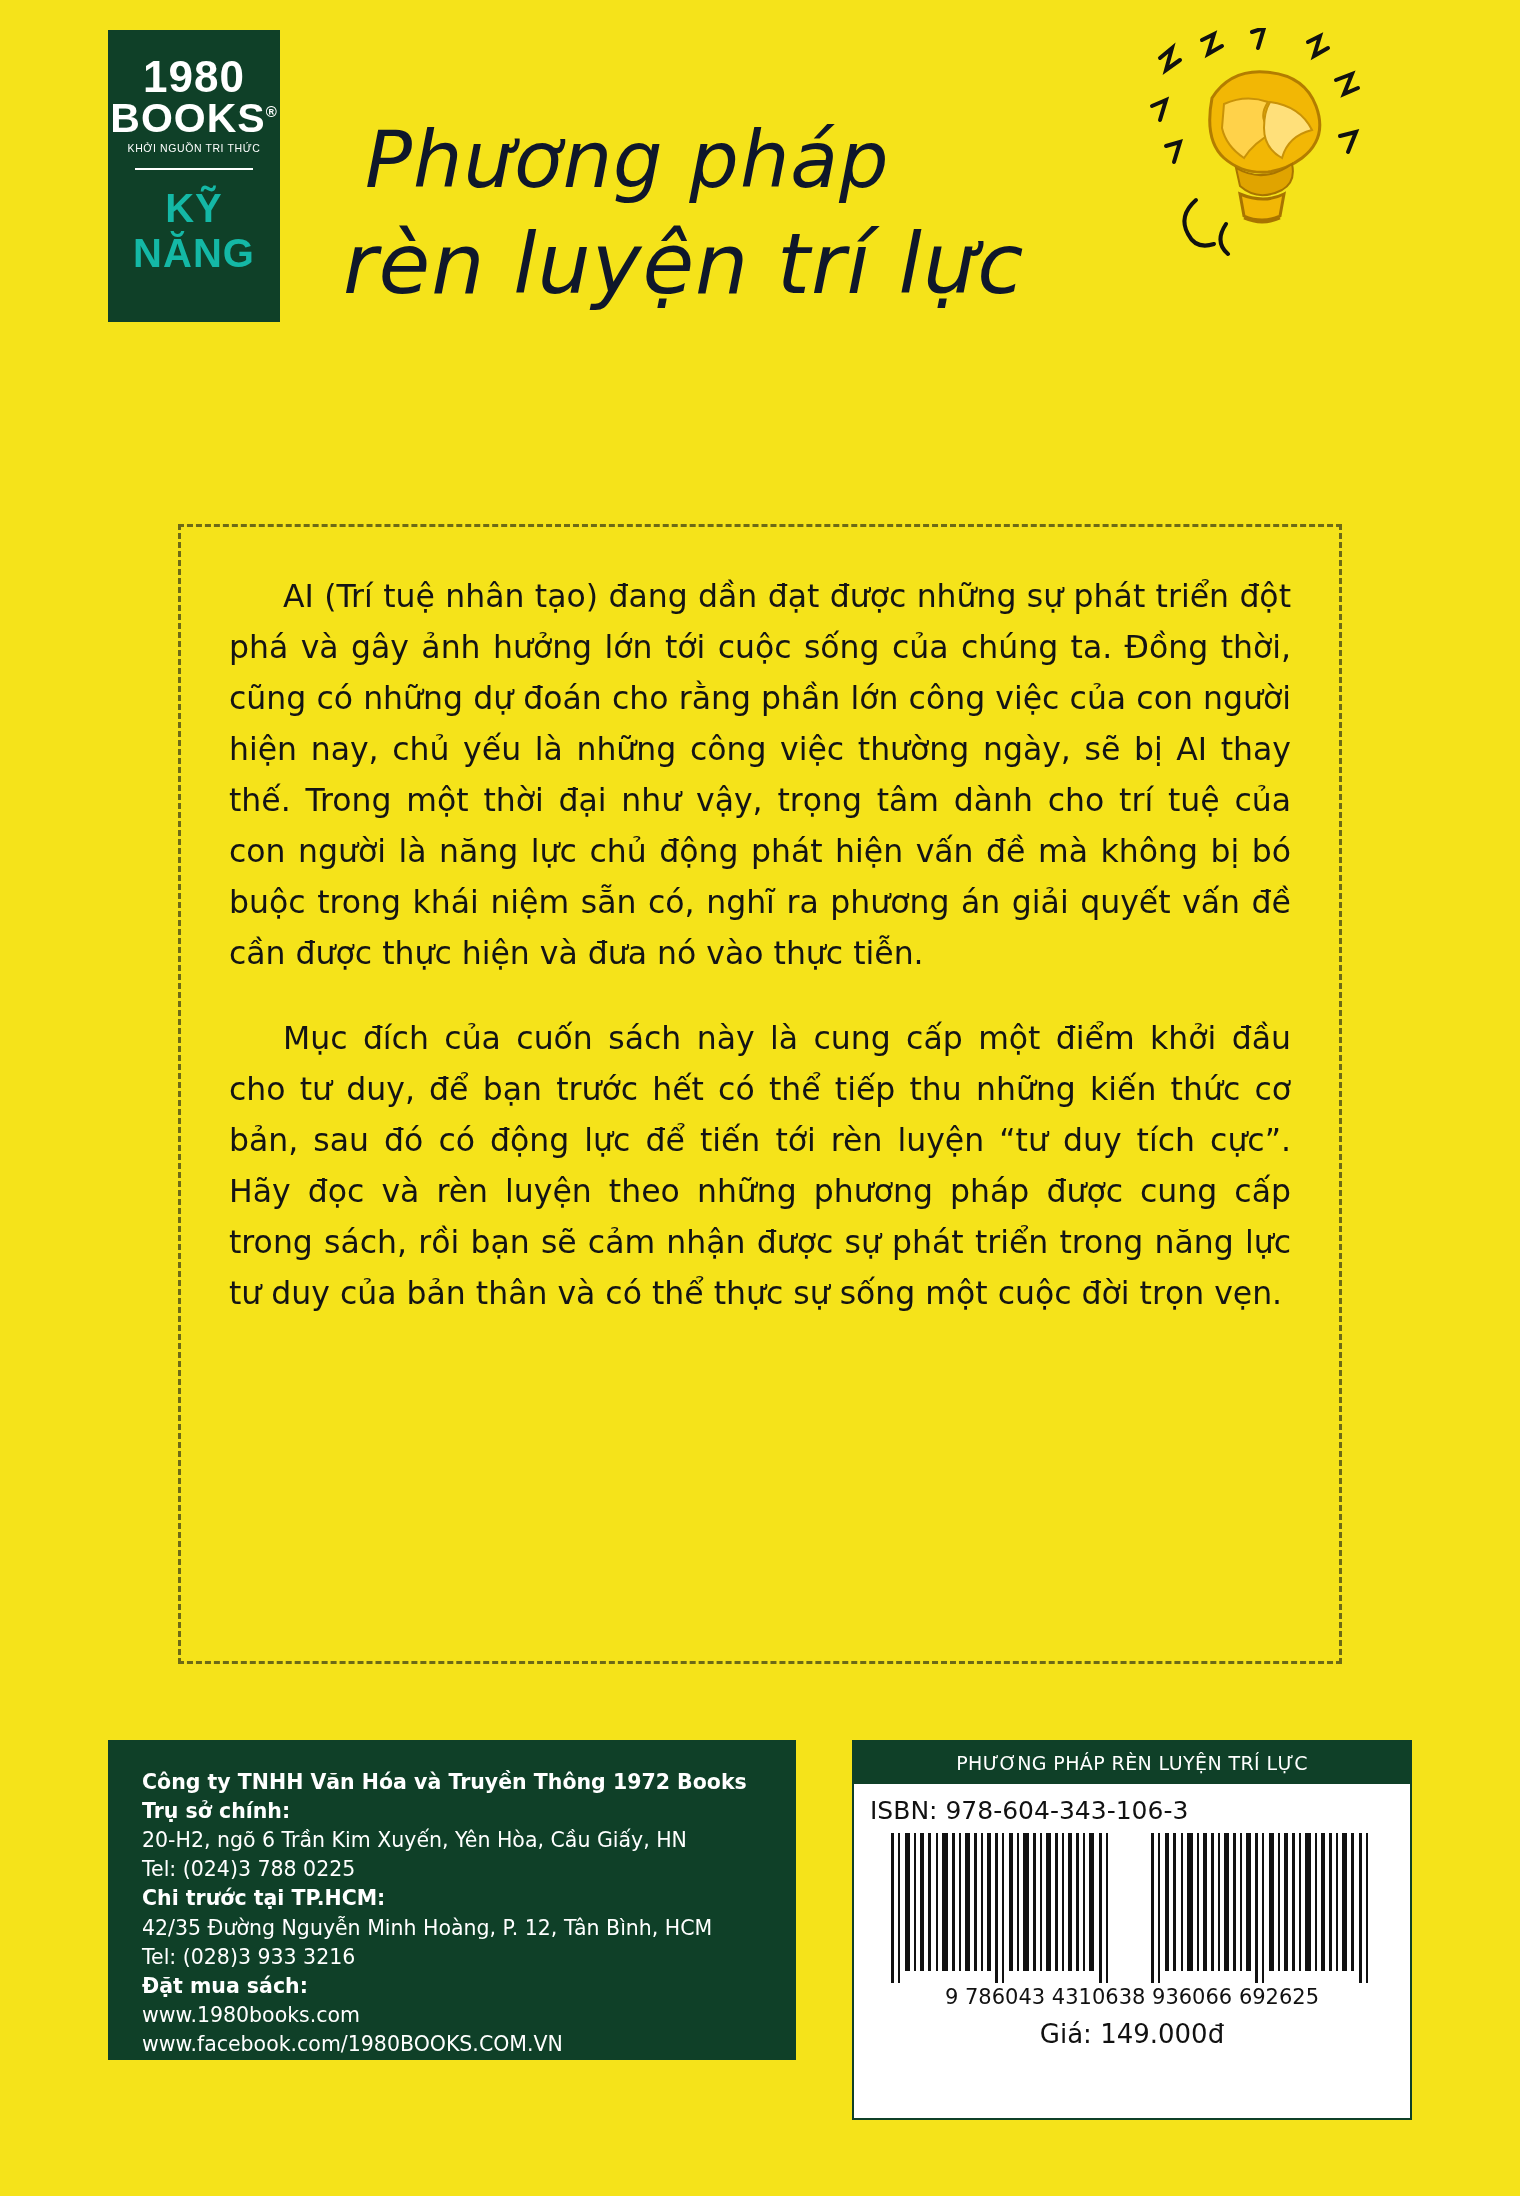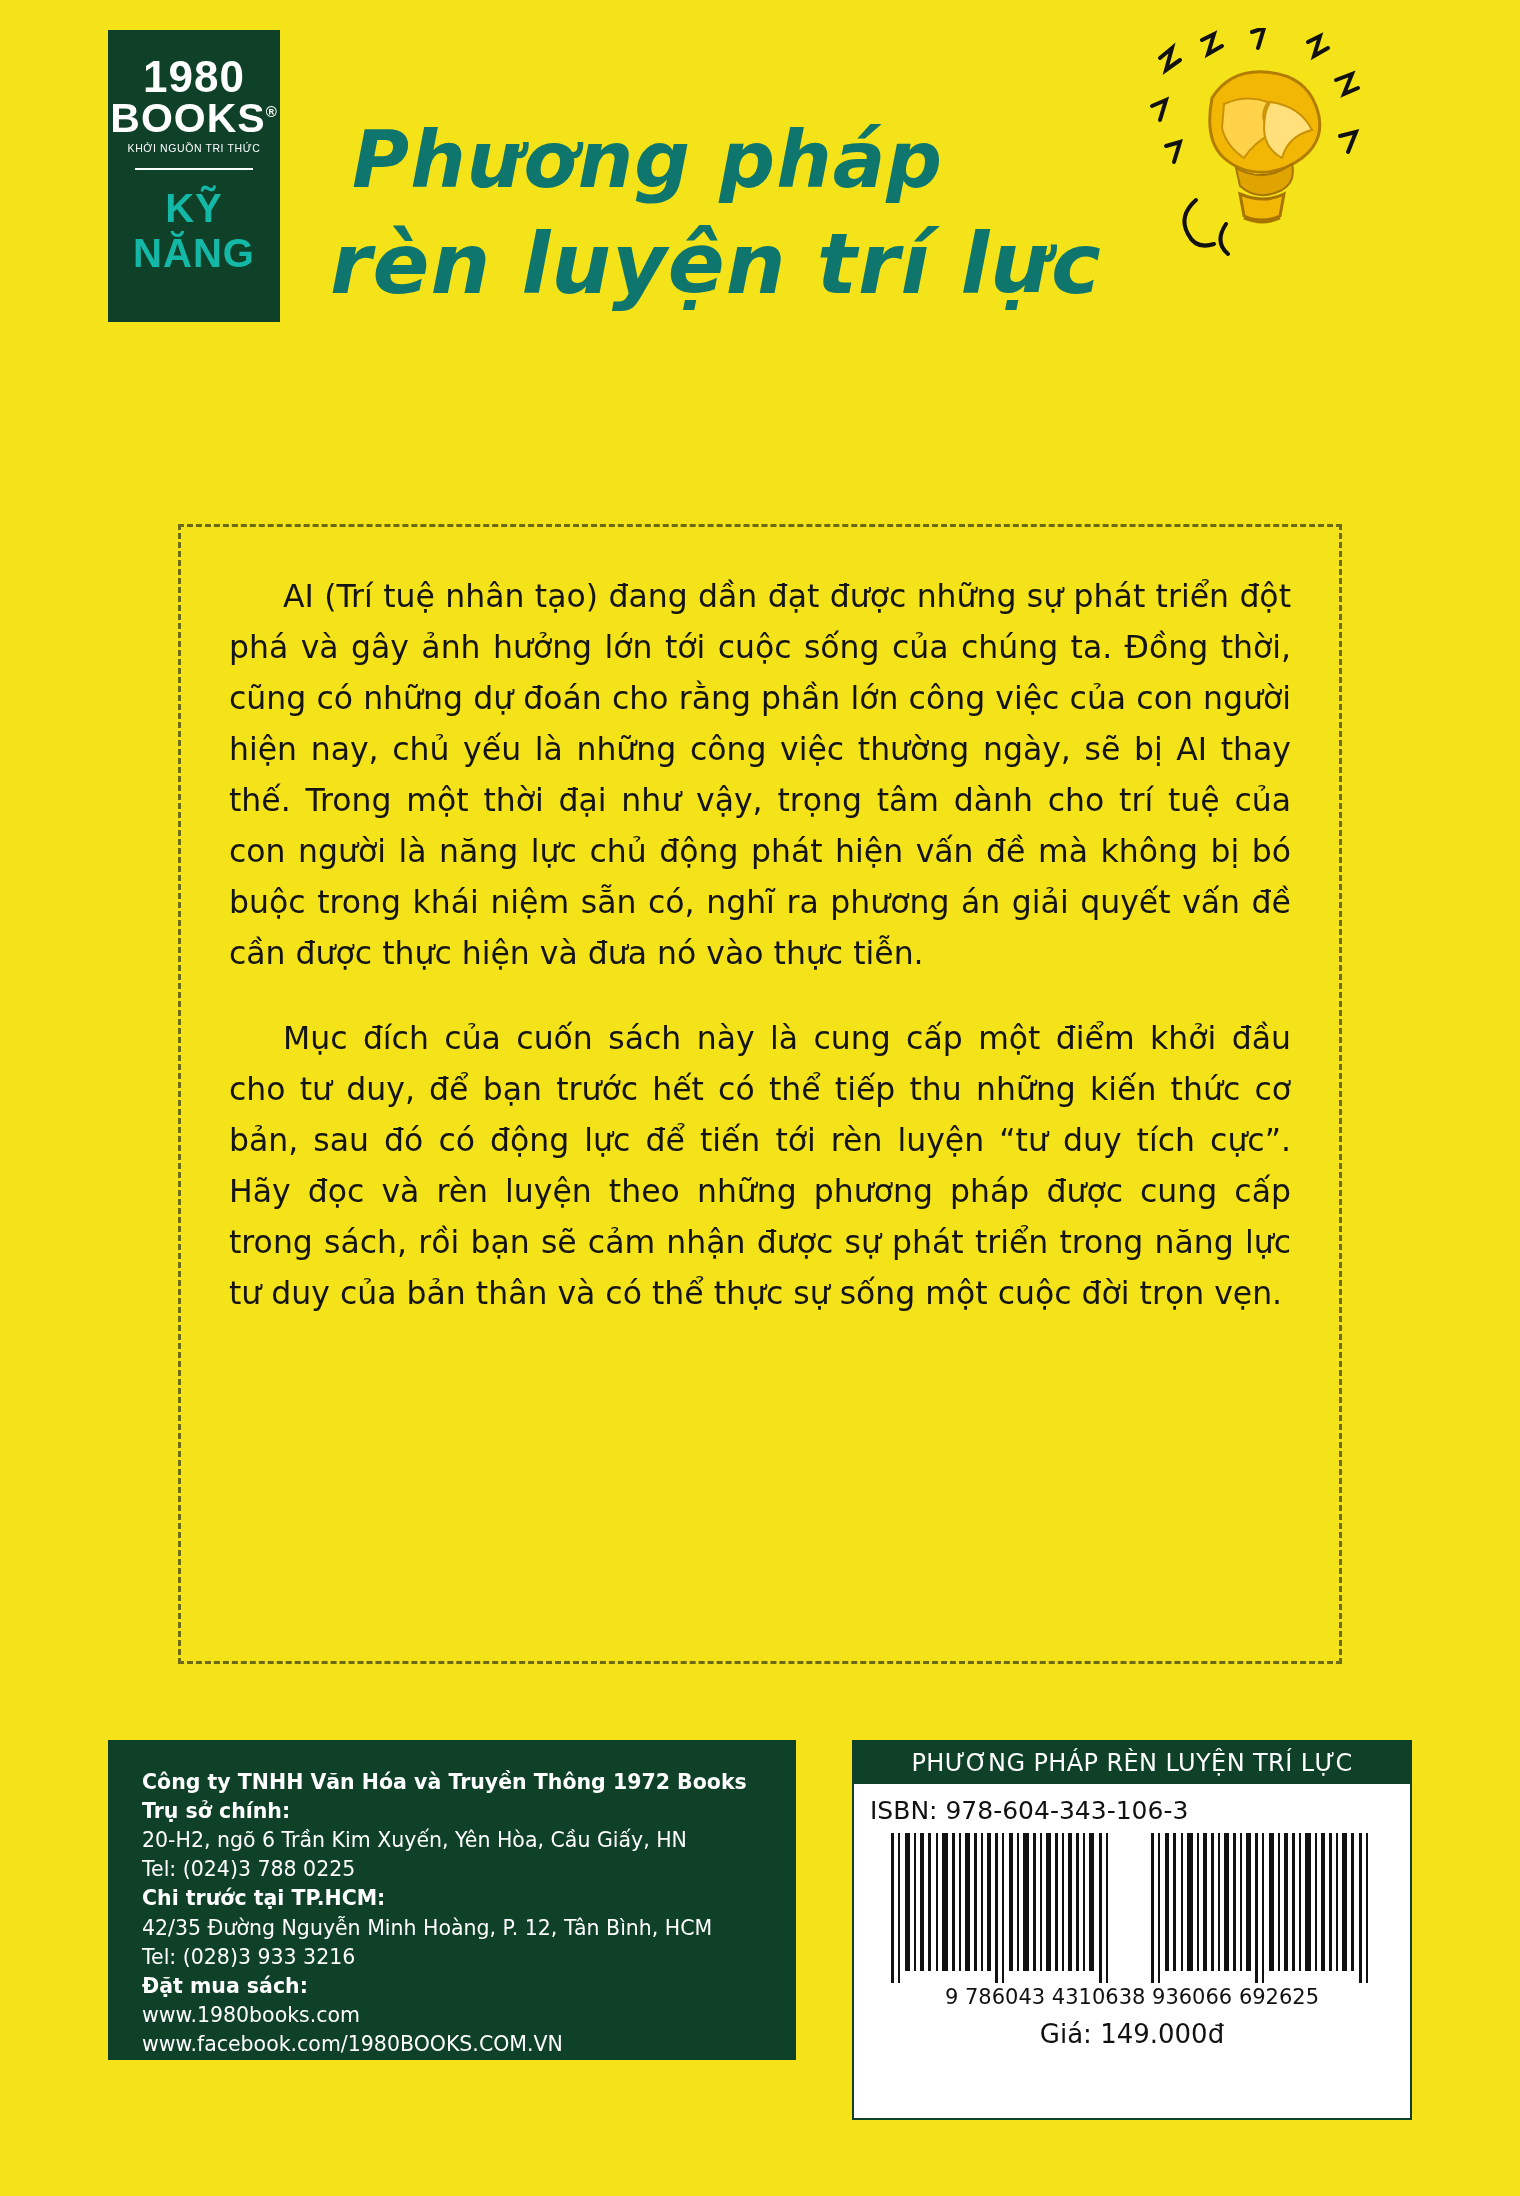--- a/index.html
+++ b/index.html
@@ -75,27 +75,28 @@
 
   
   .title-block {
     position: absolute;
     left: 330px;
     top: 120px;
     width: 930px;
   }
   .title-line1,
   .title-line2 {
-    color: #0f766e;
-    font-family: "DejaVu Sans", sans-serif;
-    font-weight: bold;
+    color: #0f172a;
+    font-family: "DejaVu Sans", sans-serif;
+    font-weight: normal;
     font-style: italic;
     font-size: 78px;
     line-height: 1.05;
     letter-spacing: 1px;
+    margin-left: 13px;
   }
   .title-line1 { text-align: left; padding-left: 22px; }
   .title-line2 { text-align: left; font-size: 84px; margin-top: 18px; padding-left: 0; }
 
   
   .bulb {
     position: absolute;
     left: 1140px;
     top: 28px;
     width: 230px;
@@ -154,21 +155,21 @@
     border: 2px solid #0f4028;
     box-sizing: border-box;
   }
   .isbn-head {
     background: #0f4028;
     color: #ffffff;
     height: 42px;
     display: flex;
     align-items: center;
     justify-content: center;
-    font-size: 24px;
+    font-size: 19px;
     letter-spacing: 0.4px;
     font-family: "DejaVu Sans", sans-serif;
     text-align: right;
   }
   .isbn-num {
     color: #111111;
     font-size: 25px;
     padding: 12px 0 4px 16px;
     font-family: "DejaVu Sans", sans-serif;
   }

